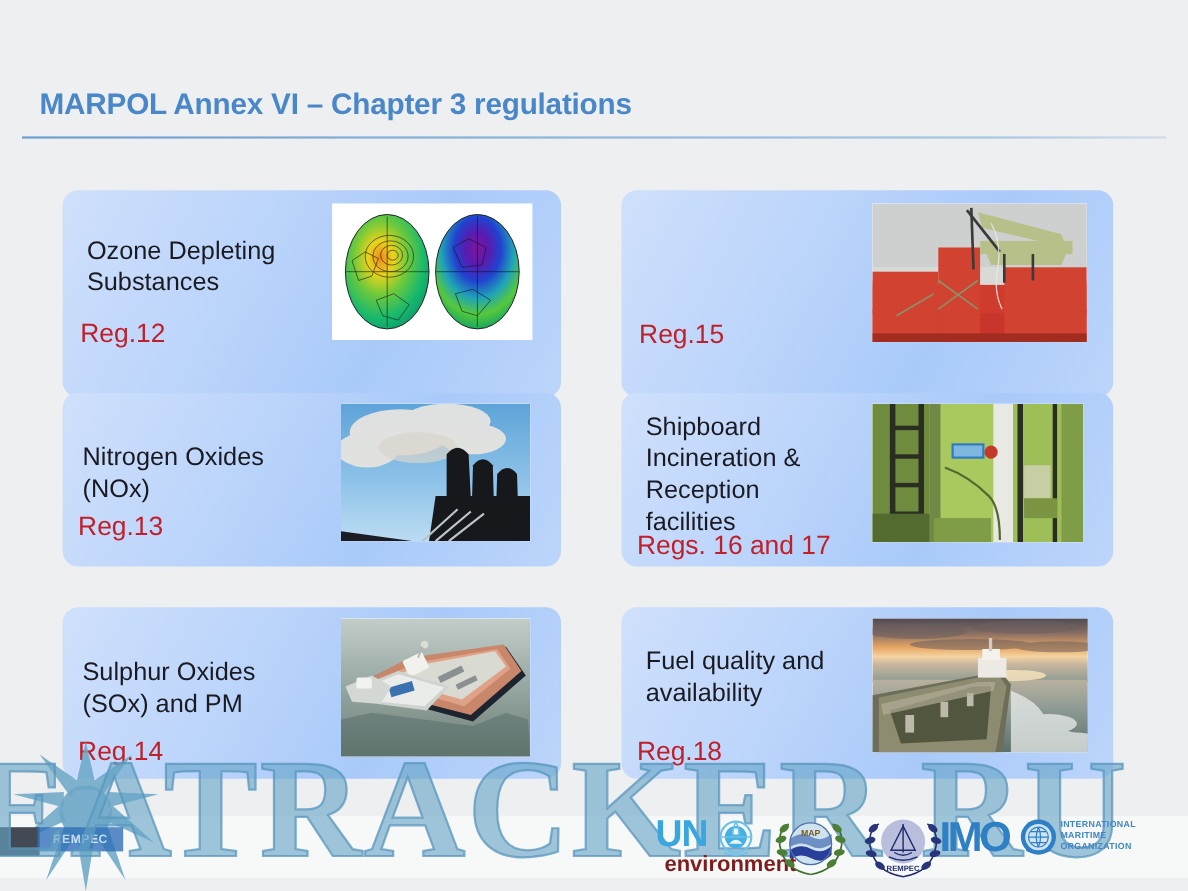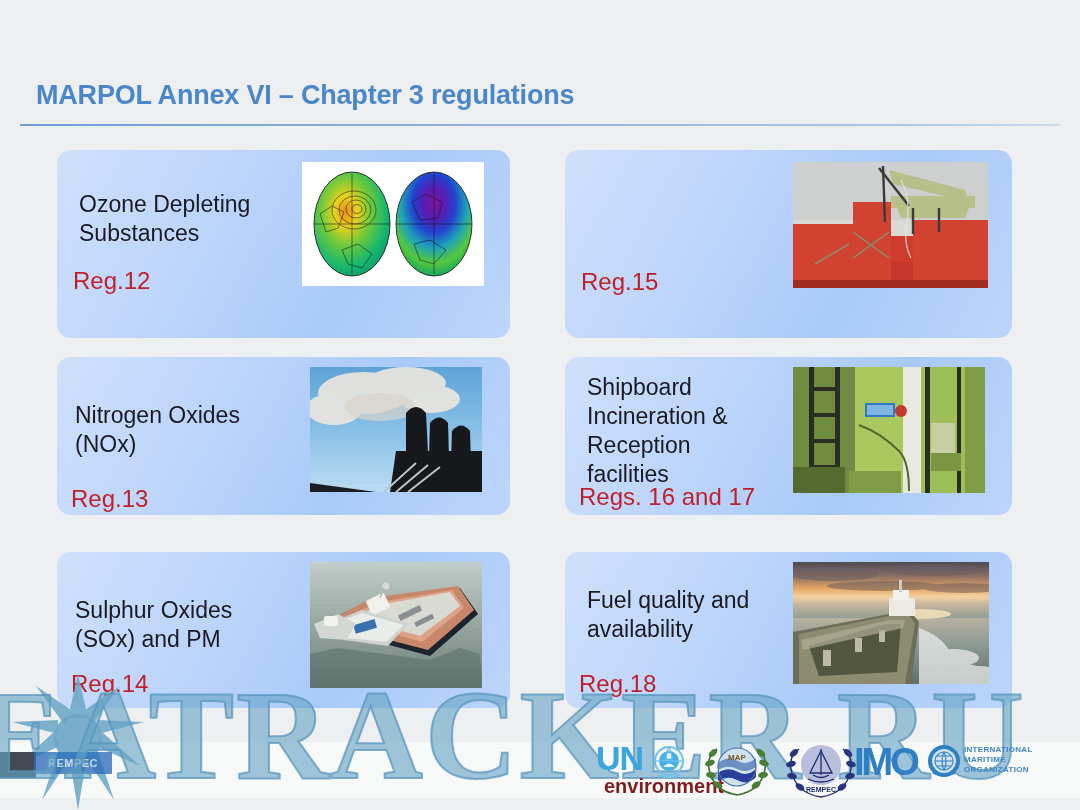--- a/index.html
+++ b/index.html
@@ -50,21 +50,21 @@
   .card-img{
     position:absolute;
     overflow:hidden;
     background:#ffffff;
   }
   .card-img > div,.card-img > svg{width:100%;height:100%;display:block;}
 
   
   .c-l{left:57px;width:453px;}
   .c-r{left:565px;width:447px;}
-  .r1{top:150px;height:188px;}
+  .r1{top:173px;height:188px;}
   .r2{top:357px;height:158px;}
   .r3{top:552px;height:156px;}
 
   
   .wm{
     position:absolute;left:0;top:660px;width:929px;height:150px;
     display:flex;align-items:center;justify-content:center;
     font-family:"Liberation Serif","DejaVu Serif",serif;
     font-size:128px;font-weight:bold;letter-spacing:2px;
     color:rgba(104,164,199,0.62);
@@ -198,21 +198,21 @@
           <path d="M60 96 L96 70 M96 96 L60 70 M22 102 L56 82"></path>
         </g>
         <rect x="0" y="118" width="195" height="8" fill="#a32c20"></rect>
       </svg>
     </div>
   </div>
 
   <div class="card c-l r2">
     <div class="card-text" style="left:18px;top:44px;">Nitrogen Oxides
 (NOx)</div>
-    <div class="card-reg" style="left:14px;top:128px;">Reg.13</div>
+    <div class="card-reg" style="left:14px;top:108px;">Reg.13</div>
     <div class="card-img" style="left:253px;top:10px;width:172px;height:125px;">
       <svg viewBox="0 0 172 125" preserveAspectRatio="none">
         <defs>
           <linearGradient id="sky" x1="0" y1="0" x2="0" y2="1">
             <stop offset="0%" stop-color="#5ea3d8"></stop>
             <stop offset="55%" stop-color="#8cc2e8"></stop>
             <stop offset="100%" stop-color="#bcdcf2"></stop>
           </linearGradient>
         </defs>
         <rect width="172" height="125" fill="url(#sky)"></rect>

